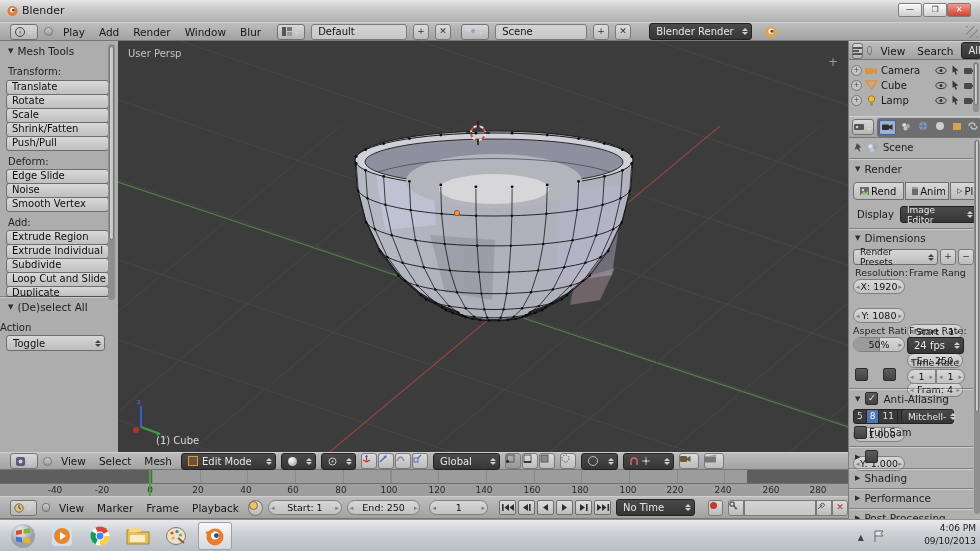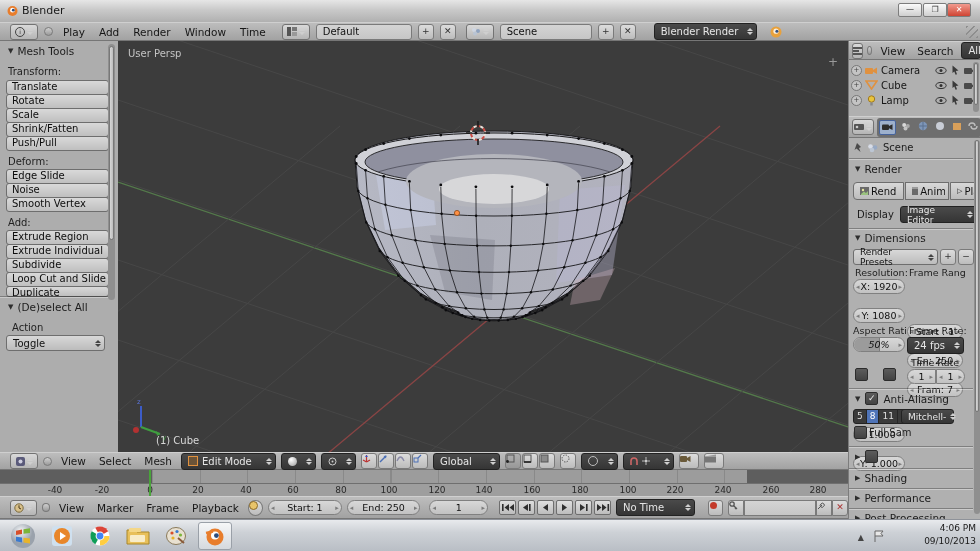--- a/index.html
+++ b/index.html
@@ -40,21 +40,21 @@
   #outliner{left:848px;top:41px;width:132px;height:75px;background:#b0b0b0;border-left:1px solid #7c7c7c;border-bottom:1px solid #7c7c7c;overflow:hidden;}
   .ol-row{left:2px;width:126px;height:14px;display:flex;align-items:center;gap:3px;font-size:10px;color:#161616;}
   #props{left:848px;top:116px;width:132px;height:403px;background:#b0b0b0;border-left:1px solid #7c7c7c;overflow:hidden;}
   .chk{width:11px;height:11px;background:linear-gradient(#5c5c5c,#424242);border:1px solid #2c2c2c;border-radius:2px;}
   .chk.on{text-align:center;color:#ececec;font-size:9px;line-height:10px;}
   .pill{background:linear-gradient(#d8d8d8,#c2c2c2);border:1px solid #808080;border-radius:8px;height:13px;display:flex;align-items:center;justify-content:center;font-size:9.5px;color:#111;position:relative;}
   .pill::before{content:"◂";position:absolute;left:2px;color:rgba(0,0,0,.4);font-size:7px;}
   .pill::after{content:"▸";position:absolute;right:2px;color:rgba(0,0,0,.4);font-size:7px;}
   .slider{overflow:hidden;}
   .slider .fill{position:absolute;left:0;top:0;bottom:0;background:#9b9b9b;border-right:1px solid #7c7c7c;}
-  .slider span{position:relative;z-index:2;font-style:italic;}
+  .slider span{position:relative;z-index:2;}
   .seg{display:flex;background:#3a3a3a;border:1px solid #222;border-radius:3px;height:13px;overflow:hidden;}
   .seg span{color:#ddd;font-size:9px;line-height:13px;padding:0 3px;border-right:1px solid #262626;}
   .seg span.sel{background:#4f74b8;color:#fff;}
   .colsec{display:flex;align-items:center;gap:4px;font-size:10px;color:#1a1a1a;}
   
   #tl-strip{left:0;top:470px;width:848px;height:13px;background:#5e5e5e;}
   #tl-range{left:152px;top:470px;width:595px;height:13px;background:#9c9c9c;background-image:repeating-linear-gradient(90deg,rgba(0,0,0,.12) 0 1px,transparent 1px 47.7px);}
   #tl-ruler{left:0;top:483px;width:848px;height:13px;background:#9e9e9e;border-top:1px solid #6f6f6f;}
   .tick{position:absolute;top:1px;transform:translateX(-50%);font-size:9px;color:#2a2a2a;}
   #tl-cursor{left:149px;top:470px;width:2px;height:26px;background:#49a33a;}
@@ -91,21 +91,21 @@
           <span class="updn" style="margin:0">
             <i class="u"></i>
             <i class="d"></i>
           </span>
         </div>
     <div class="dot"></div>
     <div class="menu">Play</div>
     <div class="menu">Add</div>
     <div class="menu">Render</div>
     <div class="menu">Window</div>
-    <div class="menu">Time</div>
+    <div class="menu">Blur</div>
     <div class="edbtn" style="margin-left:6px">
           <svg width="10" height="9">
             <rect x="0" y="0" width="4" height="9" fill="#555"></rect>
             <rect x="5" y="0" width="5" height="4" fill="#777"></rect>
             <rect x="5" y="5" width="5" height="4" fill="#999"></rect>
           </svg>
           <span class="updn" style="margin:0">
             <i class="u"></i>
             <i class="d"></i>
           </span>
@@ -165,21 +165,21 @@
     <div class="abs tbtn" style="top:189px">Extrude Region</div>
     <div class="abs tbtn" style="top:203px">Extrude Individual</div>
     <div class="abs tbtn" style="top:217px">Subdivide</div>
     <div class="abs tbtn" style="top:231px">Loop Cut and Slide</div>
     <div class="abs tbtn" style="top:245px;height:9px">Duplicate</div>
     <div class="abs sep" style="left:0;top:255px;width:108px"></div>
     <div class="abs phead" style="left:8px;top:260px">
           <span class="tri">▼</span>
           <span>(De)select All</span>
         </div>
-    <div class="abs plabel" style="left:12px;top:281px">Action</div>
+    <div class="abs plabel" style="left:0;top:281px">Action</div>
     <div class="abs dd-light" style="left:6px;top:294px;width:88px">
           <span>Toggle</span>
           <span class="updn">
             <i class="u"></i>
             <i class="d"></i>
           </span>
         </div>
     <div class="abs vscroll" style="left:108px;top:3px;width:7px;height:256px">
           <div class="handle" style="top:2px;height:192px"></div>
         </div>
@@ -598,21 +598,21 @@
           <i class="fill" style="width:50%"></i>
           <span>50%</span>
         </div>
     <div class="abs pill" style="left:58px;top:163px;width:54px">
           <span>Start : 1</span>
         </div>
     <div class="abs pill" style="left:58px;top:177px;width:54px">
           <span>En: 250</span>
         </div>
     <div class="abs pill" style="left:58px;top:191px;width:54px">
-          <span>Fram: 7</span>
+          <span>Fram: 4</span>
         </div>
     <div class="abs plabel" style="left:4px;top:209px;font-size:9.5px">Aspect Rati</div>
     <div class="abs plabel" style="left:60px;top:209px;font-size:9.5px">Frame Rate:</div>
     <div class="abs pill" style="left:4px;top:221px;width:50px">
           <span>: 1.000</span>
         </div>
     <div class="abs pill" style="left:4px;top:235px;width:50px">
           <span>Y: 1.000</span>
         </div>
     <div class="abs dd-dark" style="left:58px;top:221px;width:46px">

